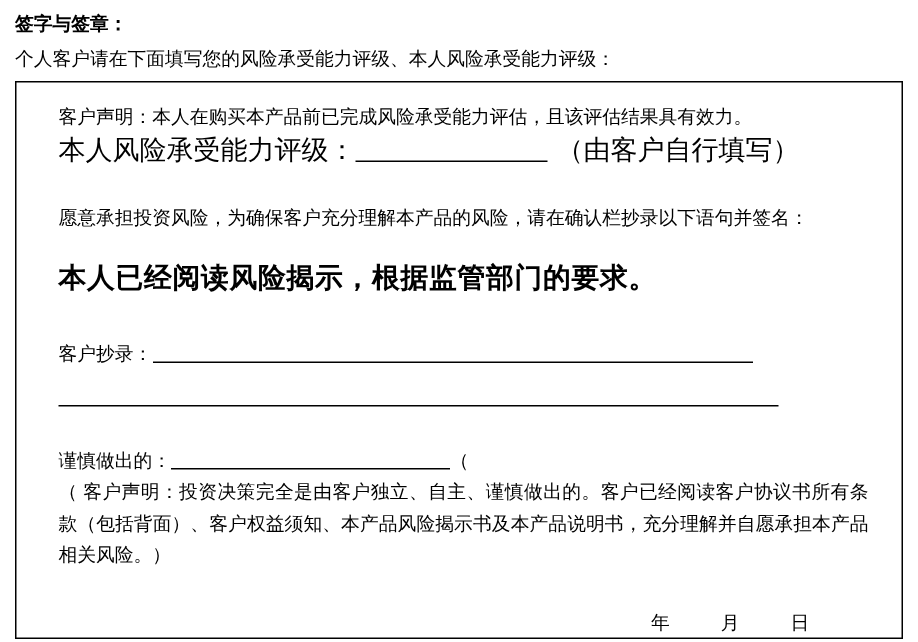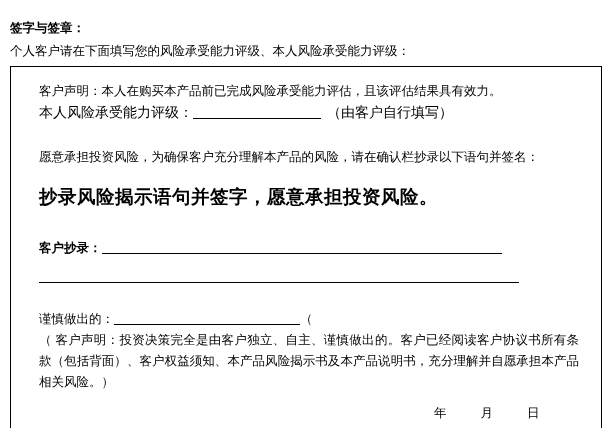--- a/index.html
+++ b/index.html
@@ -13,21 +13,21 @@
     font-family: "Liberation Sans", sans-serif;
     color: #000000;
     overflow: hidden;
     position: relative;
   }
   .page {
     position: relative;
     width: 612px;
     height: 428px;
     box-sizing: border-box;
-    padding: 20px 10px 0 10px;
+    padding: 8px 10px 0 10px;
   }
   .section-title {
     font-size: 12.5px;
     font-weight: bold;
     line-height: 16px;
     margin: 0 0 6px 0;
     letter-spacing: 0px;
   }
   .lead-line {
     font-size: 12.5px;
@@ -38,23 +38,24 @@
     position: relative;
     border: 1px solid #000000;
     box-sizing: border-box;
     height: 372px;
     padding: 14px 22px 0 28px;
   }
   .stmt {
     font-size: 12.5px;
     line-height: 21px;
     margin: 0;
+    font-family: Liberation Mono, monospace;
   }
   .rating-row {
-    font-size: 14px;
+    font-size: 18px;
     line-height: 21px;
     margin: 0;
     white-space: nowrap;
   }
   .ul {
     display: inline-block;
     border-bottom: 1px solid #000000;
     height: 14px;
     vertical-align: -2px;
   }
@@ -70,21 +71,20 @@
     font-weight: bold;
     line-height: 26px;
     margin: 16px 0 0 0;
     letter-spacing: 0.5px;
   }
   .copy-row {
     font-size: 12.5px;
     line-height: 21px;
     margin: 28px 0 0 0;
     white-space: nowrap;
-    font-weight: bold;
   }
   .ul-copy { width: 400px; }
   .blankline {
     margin: 22px 0 0 0;
     border-bottom: 1px solid #000000;
     width: 480px;
     height: 1px;
   }
   .sign-block {
     margin: 26px 0 0 0;
@@ -96,21 +96,21 @@
   }
   .ul-sign { width: 186px; }
   .sign-rest {
     text-align: justify;
     text-justify: inter-ideograph;
   }
   .date-row {
     position: absolute;
     left: 28px;
     right: 22px;
-    bottom: 14px;
+    bottom: 0;
     font-size: 12.5px;
     line-height: 20px;
   }
   .date-inner {
     margin-left: 395px;
     white-space: nowrap;
   }
   .date-inner .sp { display: inline-block; width: 34px; }
 </style>
 </head>
@@ -125,21 +125,21 @@
   <div class="box">
 
     <div class="stmt">客户声明：本人在购买本产品前已完成风险承受能力评估，且该评估结果具有效力。</div>
 
     <div class="rating-row">
       <span>本人风险承受能力评级：</span><span class="ul ul-rating"></span><span class="gap-small"></span><span>（由客户自行填写）</span>
     </div>
 
     <div class="para-reg">愿意承担投资风险，为确保客户充分理解本产品的风险，请在确认栏抄录以下语句并签名：</div>
 
-    <div class="bigstmt">抄录风险揭示语句并签字，愿意承担投资风险。</div>
+    <div class="bigstmt">本人已经阅读风险揭示，根据监管部门的要求。</div>
 
     <div class="copy-row">
       <span>客户抄录：</span><span class="ul ul-copy"></span>
     </div>
 
     <div class="blankline"></div>
 
     <div class="sign-block">
       <div class="sign-first">
         <span>谨慎做出的：</span><span class="ul ul-sign"></span><span>（</span>

